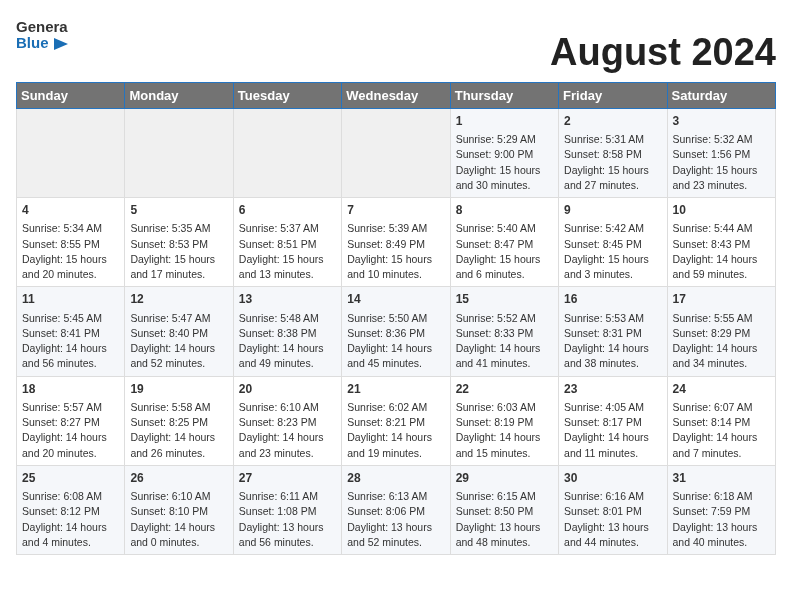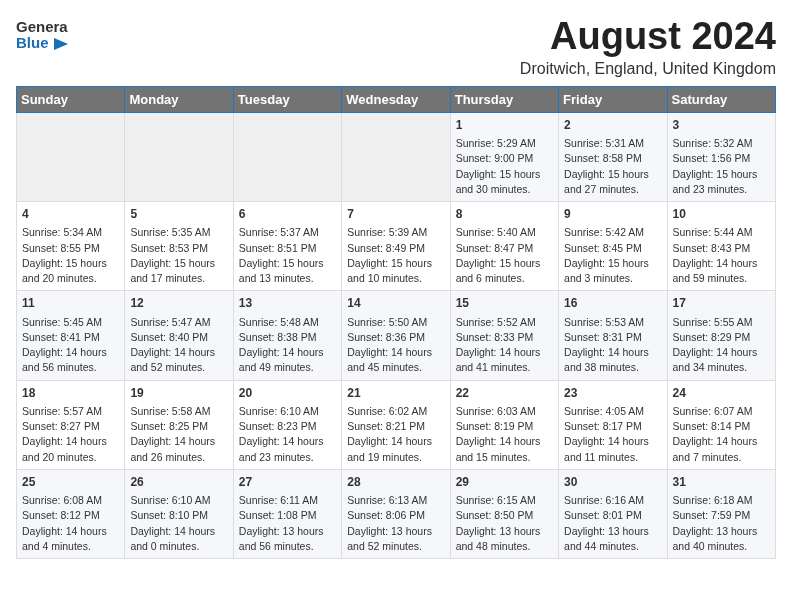--- a/index.html
+++ b/index.html
@@ -15,21 +15,22 @@
       justify-content: space-between;
       align-items: flex-start;
       margin-bottom: 8px;
     }
     .logo {
       display: flex;
       flex-direction: column;
       align-items: flex-start;
     }
     .title-area {
-      text-align: right;
+      text-align: center;
+      margin-top: 16px;
     }
     .month-title {
       font-size: 38px;
       font-weight: bold;
       color: #222;
       line-height: 1.1;
     }
     .location-title {
       font-size: 16px;
       color: #333;
@@ -86,21 +87,20 @@
         <svg width="52" height="36" viewBox="0 0 52 36">
           <text x="0" y="16" font-size="15" font-weight="bold" fill="#333" font-family="Arial">General</text>
           <text x="0" y="32" font-size="15" font-weight="bold" fill="#1a6eb5" font-family="Arial">Blue</text>
           <polygon points="38,22 52,28 38,34" fill="#1a6eb5"></polygon>
         </svg>
       </div>
     </div>
   </div>
   <div class="title-area">
     <div class="month-title">August 2024</div>
-    <div class="location-title">Droitwich, England, United Kingdom</div>
   </div>
 </div>
 
 <table class="calendar-table">
   <thead>
     <tr>
     <th>Sunday</th>
         <th>Monday</th>
         <th>Tuesday</th>
         <th>Wednesday</th>

